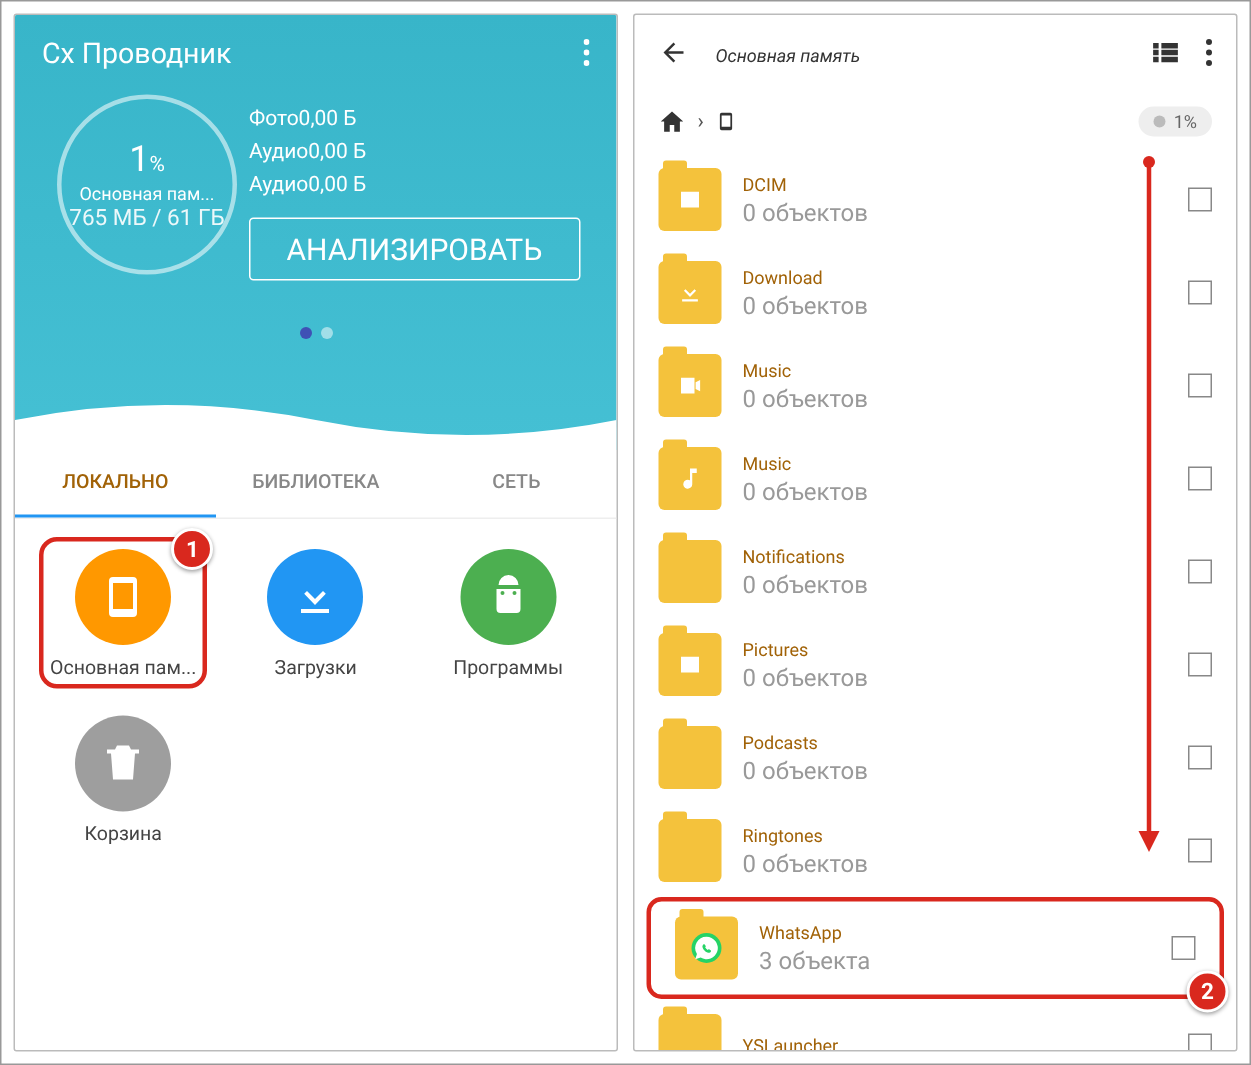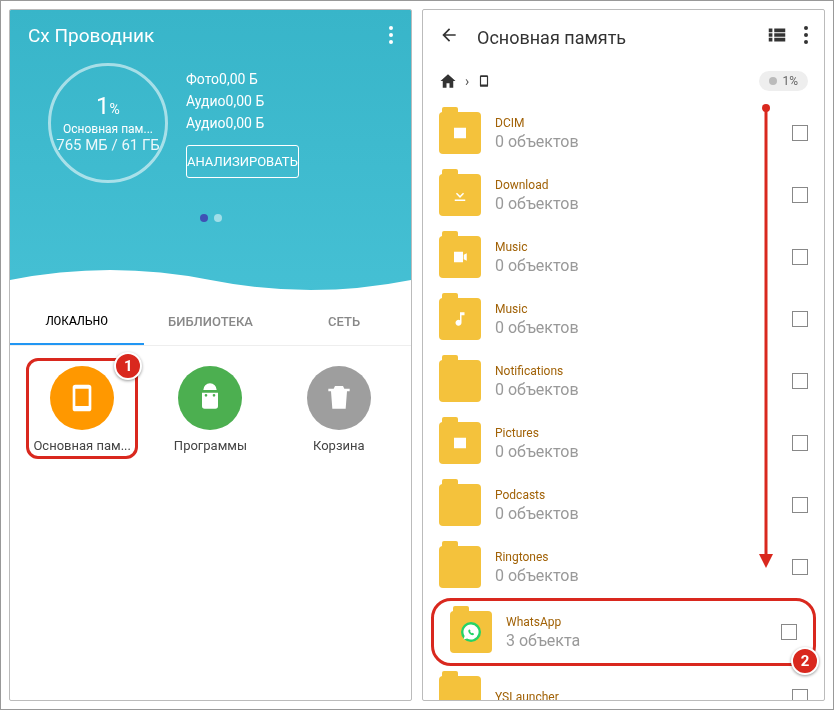--- a/index.html
+++ b/index.html
@@ -13,61 +13,61 @@
 .dots { fill:#fff; }
 .s1-body { display:flex; padding:16px 0 0; }
 .circ-wrap { width:140px; display:flex; flex-direction:column; align-items:center; margin-left:10px; }
 .circ { width:120px; height:120px; border:3px solid rgba(255,255,255,.55); border-radius:50%; display:flex; flex-direction:column; align-items:center; justify-content:center; position:relative; }
 .circ .pct { font-size:24px; }
 .circ .pctsm { font-size:14px; }
 .circ .lbl { font-size:12px; margin-top:2px; }
 .circ .sub { font-size:15px; opacity:.9; }
 .stats { flex:1; padding:8px 16px 0 8px; font-size:14px; }
 .stats-row { display:flex; justify-content:flex-start; margin-bottom:6px; }
-.btn-outline { border:1.5px solid #fff; border-radius:3px; padding:8px 0; display:inline-block; margin-top:8px; font-size:13px; }
+.btn-outline { border:1.5px solid #fff; border-radius:3px; padding:8px 24px; display:inline-block; margin-top:8px; font-size:20px; }
 .pager { text-align:center; margin-top:24px; }
 .pager span { display:inline-block; width:8px; height:8px; border-radius:50%; background:rgba(255,255,255,.5); margin:0 3px; }
 .pager .on { background:#3f51b5; }
 .wave { position:absolute; bottom:0; left:0; right:0; height:40px; }
 .wave svg { width:100%; height:100%; }
 .tabs { display:flex; border-bottom:1px solid #eee; }
 .tab { flex:1; text-align:center; padding:14px 0; font-size:13px; color:#888; font-weight:500; }
-.tab.act { color:#000000; border-bottom:2px solid #2196f3;font-family:Liberation Mono, monospace; }
+.tab.act { color:#a16207; border-bottom:2px solid #2196f3; }
 .grid { display:flex; flex-wrap:wrap; padding:20px 8px; gap:0; }
 .gi { width:33.33%; display:flex; flex-direction:column; align-items:center; position:relative; margin-bottom:24px; }
 .ic { width:64px; height:64px; border-radius:50%; display:flex; align-items:center; justify-content:center; margin-bottom:8px; }
 .ic-o { background:#ff9800; }
 .ic-b { background:#2196f3; }
 .ic-g { background:#4caf50; }
 .ic-gr { background:#9e9e9e; }
 .ic svg { width:32px; height:32px; fill:#fff; }
 .gi-lbl { font-size:13px; color:#444; text-align:center; max-width:110px; white-space:nowrap; overflow:hidden; text-overflow:ellipsis; }
 .hl1 { position:absolute; border:3px solid #d9281e; border-radius:12px; padding:2px; }
 .badge { position:absolute; width:28px; height:28px; background:#d9281e; border:2px solid #fff; border-radius:50%; color:#fff; display:flex; align-items:center; justify-content:center; font-weight:bold; font-size:15px; box-shadow:0 1px 3px rgba(0,0,0,.4); }
 
 .s2-head { display:flex; align-items:center; padding:14px 16px; }
 .s2-back { margin-right:18px; }
-.s2-title { flex:1; font-size:18px; color:#333; }
+.s2-title { flex:1; font-size:12px; color:#333;font-style:italic; }
 .s2-icons { display:flex; gap:16px; align-items:center; }
 .crumb { display:flex; align-items:center; padding:8px 16px 12px; gap:8px; font-size:14px; color:#555; position:relative; }
 .crumb .pct-chip { position:absolute; right:16px; background:#eee; border-radius:12px; padding:3px 10px; font-size:12px; color:#666; display:flex; align-items:center; gap:5px; }
 .pct-chip::before { content:""; width:8px; height:8px; background:#bbb; border-radius:50%; display:inline-block; }
 .list { position:relative; }
 .row { display:flex; align-items:center; padding:10px 16px; gap:14px; }
 .fico { width:42px; height:42px; background:#f4c23c; border-radius:4px; display:flex; align-items:center; justify-content:center; position:relative; }
 .fico::before { content:""; position:absolute; top:-5px; left:3px; width:16px; height:6px; background:#f4c23c; border-radius:2px 2px 0 0; }
 .fico svg { width:18px; height:18px; fill:#fff; }
 .fico.wa { background:#f4c23c; }
 .fico .wa-b { width:20px; height:20px; background:#25d366; border-radius:50%; display:flex; align-items:center; justify-content:center; }
 .rinfo { flex:1; }
 .rname { font-size:12px; color:#a16207; }
 .rsub { font-size:16px; color:#999; margin-top:2px; }
 .cb { width:16px; height:16px; border:1.5px solid #888; }
 .arrow-svg { position:absolute; right:48px; top:0; }
-.hl2 { border:3px solid #d9281e; border-radius:20px; margin:0 8px; }
+.hl2 { border:3px solid #d9281e; border-radius:10px; margin:0 8px; }
 </style>
 </head>
 <body>
 
 <div class="wrap">
 
   <div class="screen">
     <div class="s1-head">
       <div class="s1-title">Cx Проводник</div>
       <div class="s1-menu">
@@ -115,20 +115,28 @@
     <div class="grid">
       <div class="gi" style="position:relative;">
         <div class="hl1" style="top:-8px;left:8px;right:8px;bottom:-6px;"></div>
         <div class="badge" style="top:-14px;right:4px;">1</div>
         <div class="ic ic-o">
             <svg viewBox="0 0 24 24">
               <path d="M7 2h10a2 2 0 012 2v16a2 2 0 01-2 2H7a2 2 0 01-2-2V4a2 2 0 012-2zm0 3v13h10V5H7z"></path>
             </svg>
           </div>
         <div class="gi-lbl">Основная пам...</div>
+      </div>
+      <div class="gi">
+        <div class="ic ic-b">
+            <svg viewBox="0 0 24 24">
+              <path d="M12 3v10l4-4 1.4 1.4L12 16 6.6 10.4 8 9l4 4V3h0zM5 18h14v2H5z"></path>
+            </svg>
+          </div>
+        <div class="gi-lbl">Загрузки</div>
       </div>
       <div class="gi">
         <div class="ic ic-g">
             <svg viewBox="0 0 24 24">
               <path d="M6 8h12v10a2 2 0 01-2 2H8a2 2 0 01-2-2V8zm1-2a5 5 0 0110 0H7zm2 3a1 1 0 100 2 1 1 0 000-2zm6 0a1 1 0 100 2 1 1 0 000-2z"></path>
             </svg>
           </div>
         <div class="gi-lbl">Программы</div>
       </div>
       <div class="gi">

